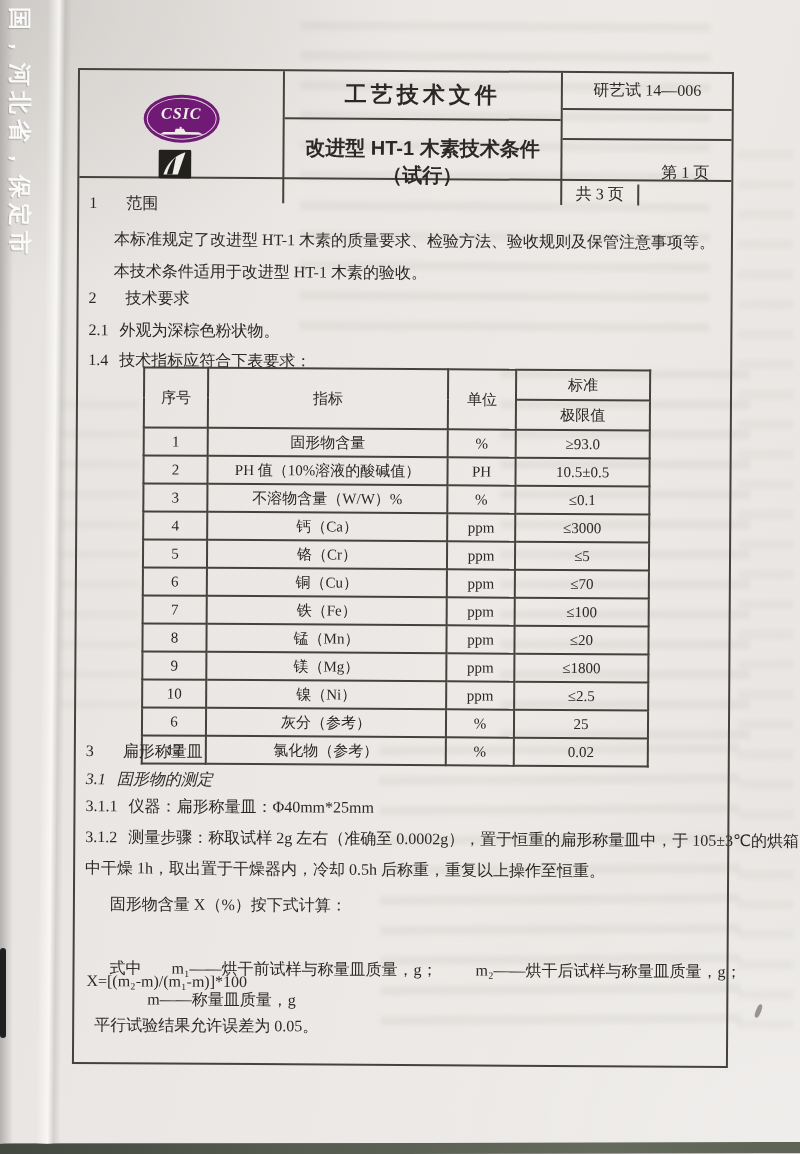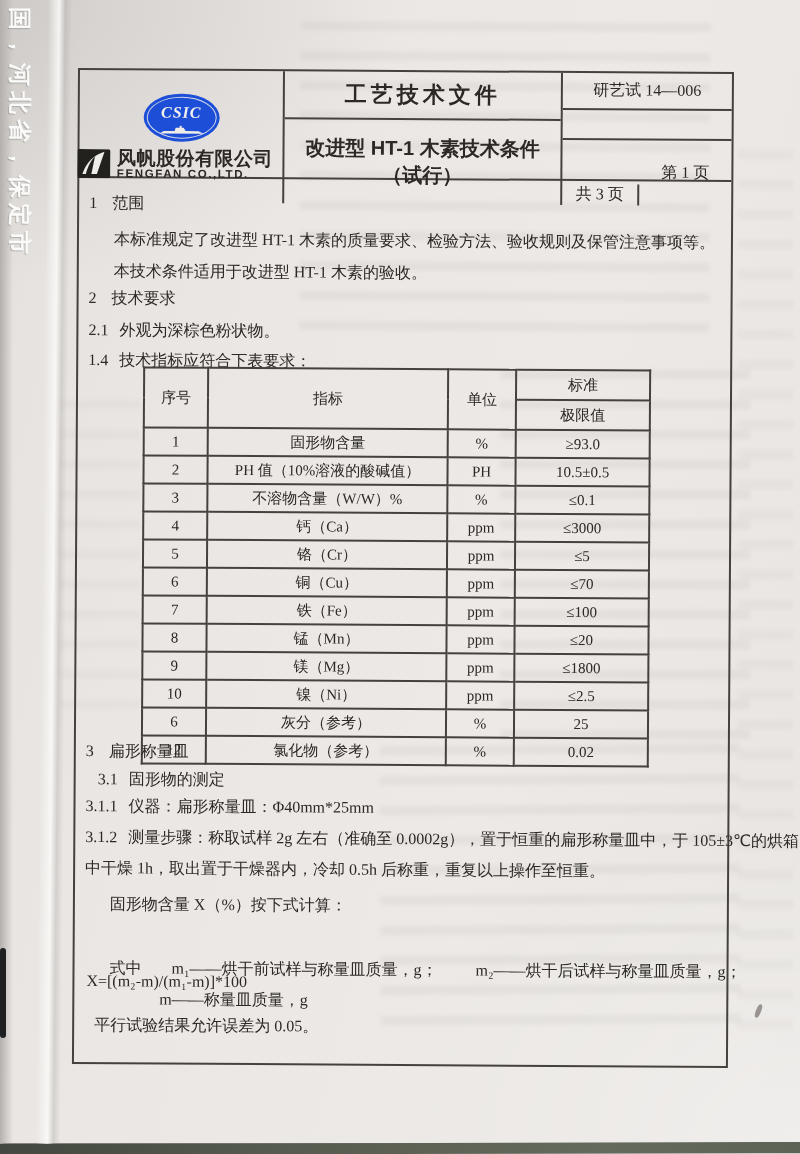--- a/index.html
+++ b/index.html
@@ -28,21 +28,21 @@
   .watermark{position:absolute;left:35px;top:7px;transform:rotate(90deg);transform-origin:top left;
          font-family:"Liberation Sans","DejaVu Sans",sans-serif;font-weight:bold;font-size:23px;
          letter-spacing:5px;color:rgba(255,255,255,.93);white-space:nowrap;
          text-shadow:1px 1px 1px rgba(146,142,137,.55);z-index:5;}
   
   .frame{position:absolute;left:78px;top:72px;width:652px;height:992px;border:2px solid #45423e;
          transform:rotate(.35deg);transform-origin:top right;z-index:4;}
   .hdr{display:grid;grid-template-columns:205px 278px 1fr;height:106px;border-bottom:2px solid #45423e;}
   .hdr-left{border-right:2px solid #45423e;display:flex;flex-direction:column;align-items:center;
          justify-content:center;gap:7px;}
-  .csic{width:76px;height:48px;background:#1d4ed8;border-radius:50%;position:relative;
+  .csic{width:76px;height:48px;background:#701a75;border-radius:50%;position:relative;
          display:flex;align-items:center;justify-content:center;}
   .csic::before{content:"";position:absolute;inset:3px;border:1px solid rgba(240,238,234,.85);border-radius:50%;}
   .csic-txt{color:#f3f1ed;font-style:italic;font-weight:bold;font-size:16px;letter-spacing:1px;
          margin-top:-10px;font-family:"Liberation Serif",serif;}
   .ship{position:absolute;bottom:7px;left:50%;transform:translateX(-50%);}
   .ff{display:flex;align-items:center;gap:7px;margin-left:-12px;}
   .ff-text{display:flex;flex-direction:column;line-height:1.05;}
   .ff-cn{font-family:"Liberation Sans","DejaVu Sans",sans-serif;font-weight:bold;font-size:19px;letter-spacing:.5px;}
   .ff-en{font-family:"Liberation Sans","DejaVu Sans",sans-serif;font-weight:bold;font-size:11.5px;letter-spacing:1.6px;}
   .hdr-mid{border-right:2px solid #45423e;display:flex;flex-direction:column;}
@@ -54,21 +54,21 @@
   .hdr-docno{height:35px;border-bottom:2px solid #45423e;display:flex;align-items:center;
          justify-content:center;font-size:16px;}
   .hdr-gap{height:28px;border-bottom:2px solid #45423e;}
   .hdr-pages{flex:1;display:flex;}
   .page-cell{display:flex;align-items:center;justify-content:center;font-size:16px;}
   .page-total{width:75px;border-right:2px solid #45423e;margin-top:44px;}
   .page-cur{flex:1;}
   
   .content{position:relative;height:884px;font-size:16px;}
   .line{position:absolute;white-space:nowrap;line-height:20px;}
-  .num-gap{margin-left:15px;font-family:Liberation Serif, serif;}
+  .num-gap{margin-left:29px;font-family:Liberation Serif, serif;}
   .num-gap-s{margin-left:11px;}
   .ws1{margin-left:26px;}
   .ws2{margin-left:34px;}
   table.spec{border-collapse:collapse;font-size:15px;}
   .spec th,.spec td{border:2px solid #45423e;text-align:center;padding:0;font-weight:400;}
   .spec .h-row th{height:28px;}
   .spec td{height:26px;}
   .c-no{width:62px;margin-top:24px;} .c-ind{width:238px;} .c-unit{width:66px;} .c-std{width:132px;}
 </style>
 </head>
@@ -99,24 +99,20 @@
             <path d="M1 8 L45 8 L40 5.4 L27 5.4 L25 2.2 L17 2.2 L16 5.4 L5 5.4 Z" fill="#efece8"></path>
             <rect x="21" y="0" width="2" height="3" fill="#efece8"></rect>
           </svg>
         </div>
         <div class="ff">
           <svg width="33" height="29" viewBox="0 0 33 29">
             <rect width="33" height="29" rx="2" fill="#23211e"></rect>
             <path d="M5 25 C9 13 16 6 27 2.5 L19.5 25 Z" fill="#f0ede9"></path>
             <path d="M8.5 25 C10.5 17 13.5 11.5 17.5 7.5 L14 25 Z" fill="#23211e"></path>
           </svg>
-          <div class="ff-text">
-            <span class="ff-cn">风帆股份有限公司</span>
-            <span class="ff-en">FENGFAN CO.,LTD.</span>
-          </div>
         </div>
       </div>
       <div class="hdr-mid">
         <div class="hdr-mid-top">工艺技术文件</div>
         <div class="hdr-mid-title">
           <span>改进型 HT-1 木素技术条件</span>
           <span>（试行）</span>
         </div>
       </div>
       <div class="hdr-right">
@@ -227,36 +223,36 @@
               <td>氯化物（参考）</td>
               <td>%</td>
               <td>0.02</td>
             </tr>
       </tbody>
         </table>
 
       <div class="line" style="left:10px;top:563px;">
         <span>3</span><span class="num-gap">扁形称量皿</span>
       </div>
-      <div class="line" style="left:22px;top:591px;">
+      <div class="line" style="left:10px;top:591px;font-style:italic;">
         <span>3.1</span><span class="num-gap-s">固形物的测定</span>
       </div>
       <div class="line" style="left:10px;top:618px;">
         <span>3.1.1</span><span class="num-gap-s">仪器：扁形称量皿：Φ40mm*25mm</span>
       </div>
       <div class="line" style="left:10px;top:649px;">
         <span>3.1.2</span><span class="num-gap-s">测量步骤：称取试样 2g 左右（准确至 0.0002g），置于恒重的扁形称量皿中，于 105±3℃的烘箱</span>
       </div>
       <div class="line" style="left:10px;top:680px;">中干燥 1h，取出置于干燥器内，冷却 0.5h 后称重，重复以上操作至恒重。</div>
       <div class="line" style="left:35px;top:716px;">固形物含量 X（%）按下式计算：</div>
       <div class="line" style="left:12px;top:749px;margin-top:44px;">X=[(m₂-m)/(m₁-m)]*100</div>
       <div class="line" style="left:35px;top:780px;">
         <span>式中</span>
         <span class="ws1">m₁——烘干前试样与称量皿质量，g；</span>
         <span class="ws2">m₂——烘干后试样与称量皿质量，g；</span>
       </div>
-      <div class="line" style="left:85px;top:811px;">m——称量皿质量，g</div>
+      <div class="line" style="left:73px;top:811px;">m——称量皿质量，g</div>
       <div class="line" style="left:20px;top:837px;">平行试验结果允许误差为 0.05。</div>
     </div>
   </div>
 
   <div class="desk"></div>
 </div>
 
 </body></html>

